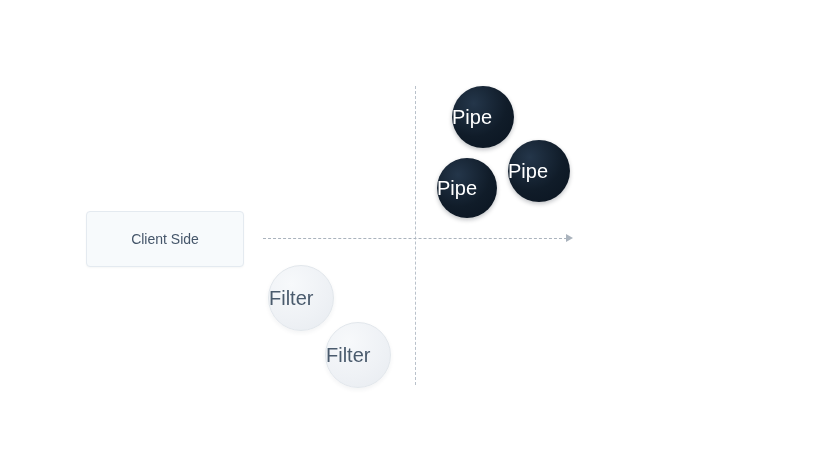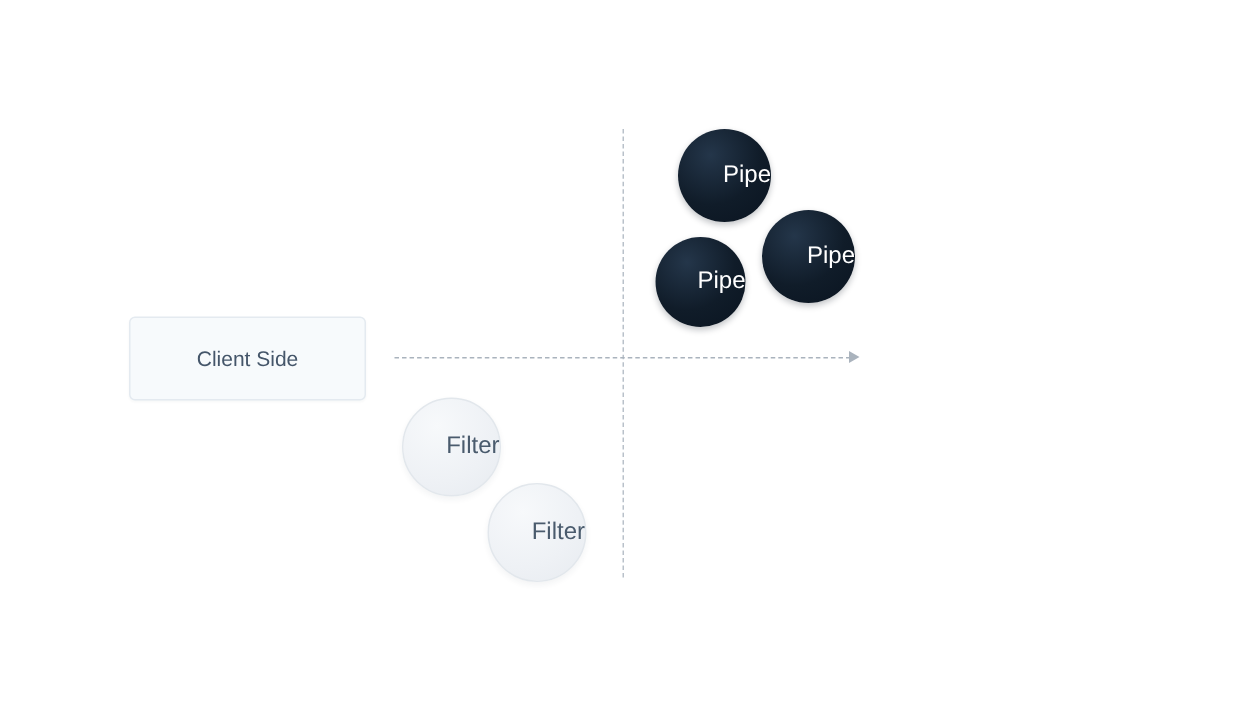--- a/index.html
+++ b/index.html
@@ -43,22 +43,22 @@
     height: 57px;
     align-items: flex-start;
     padding-left: 25px;
     line-height: 20px;
   }
   .circle {
     position: absolute;
     border-radius: 50%;
     display: flex;
     align-items: center;
-    justify-content: flex-end;
-    font-size: 16px;
+    justify-content: flex-start;
+    font-size: 20px;
     box-sizing: border-box;
   }
   .pipe {
     width: 62px;
     height: 62px;
     background: radial-gradient(circle at 35% 28%, #24364a 0%, #101c29 55%, #0a1420 100%);
     color: #ffffff;
     box-shadow: 0 2px 4px rgba(10, 20, 32, 0.25);
   }
   .pipe.p1 { left: 452px; top: 86px; }

